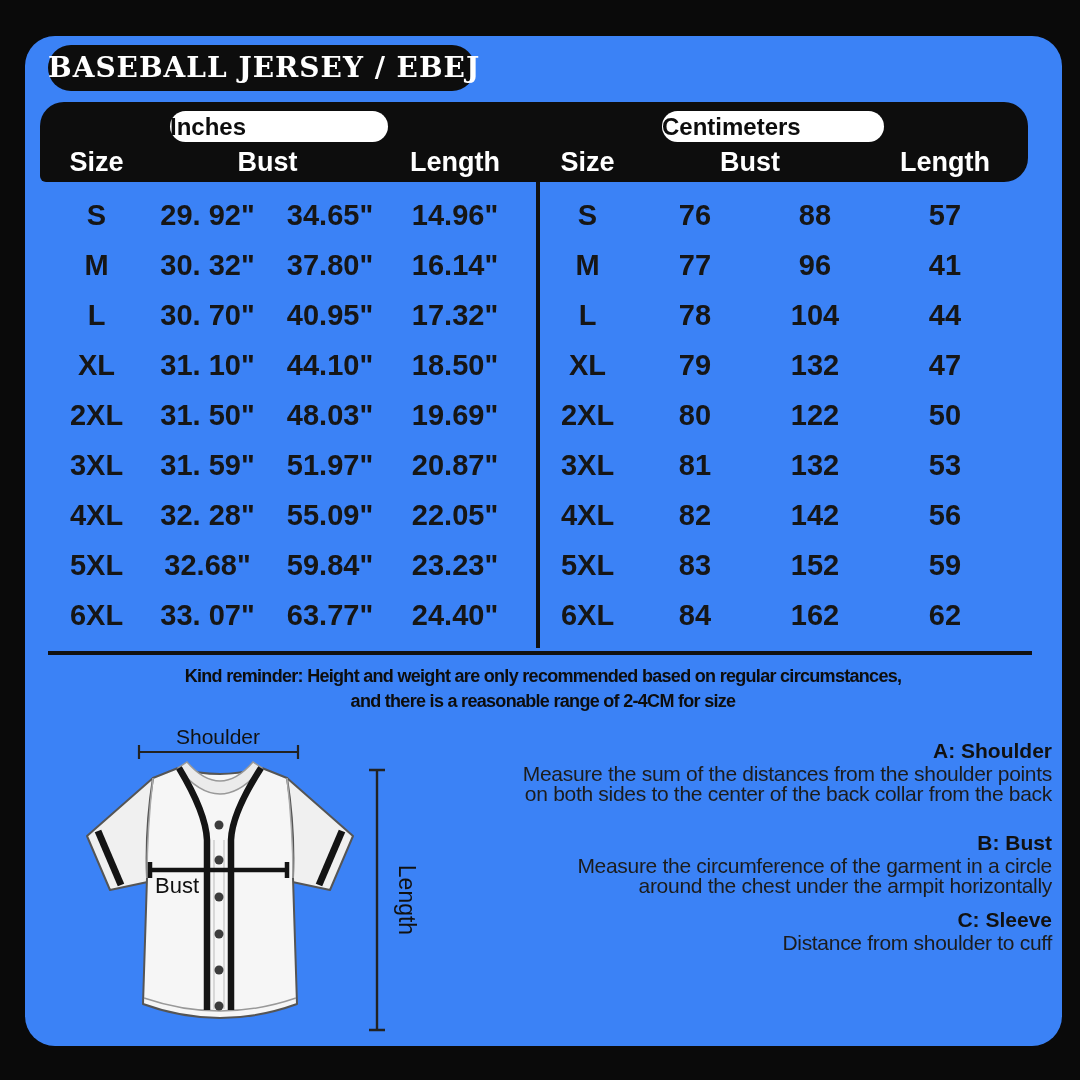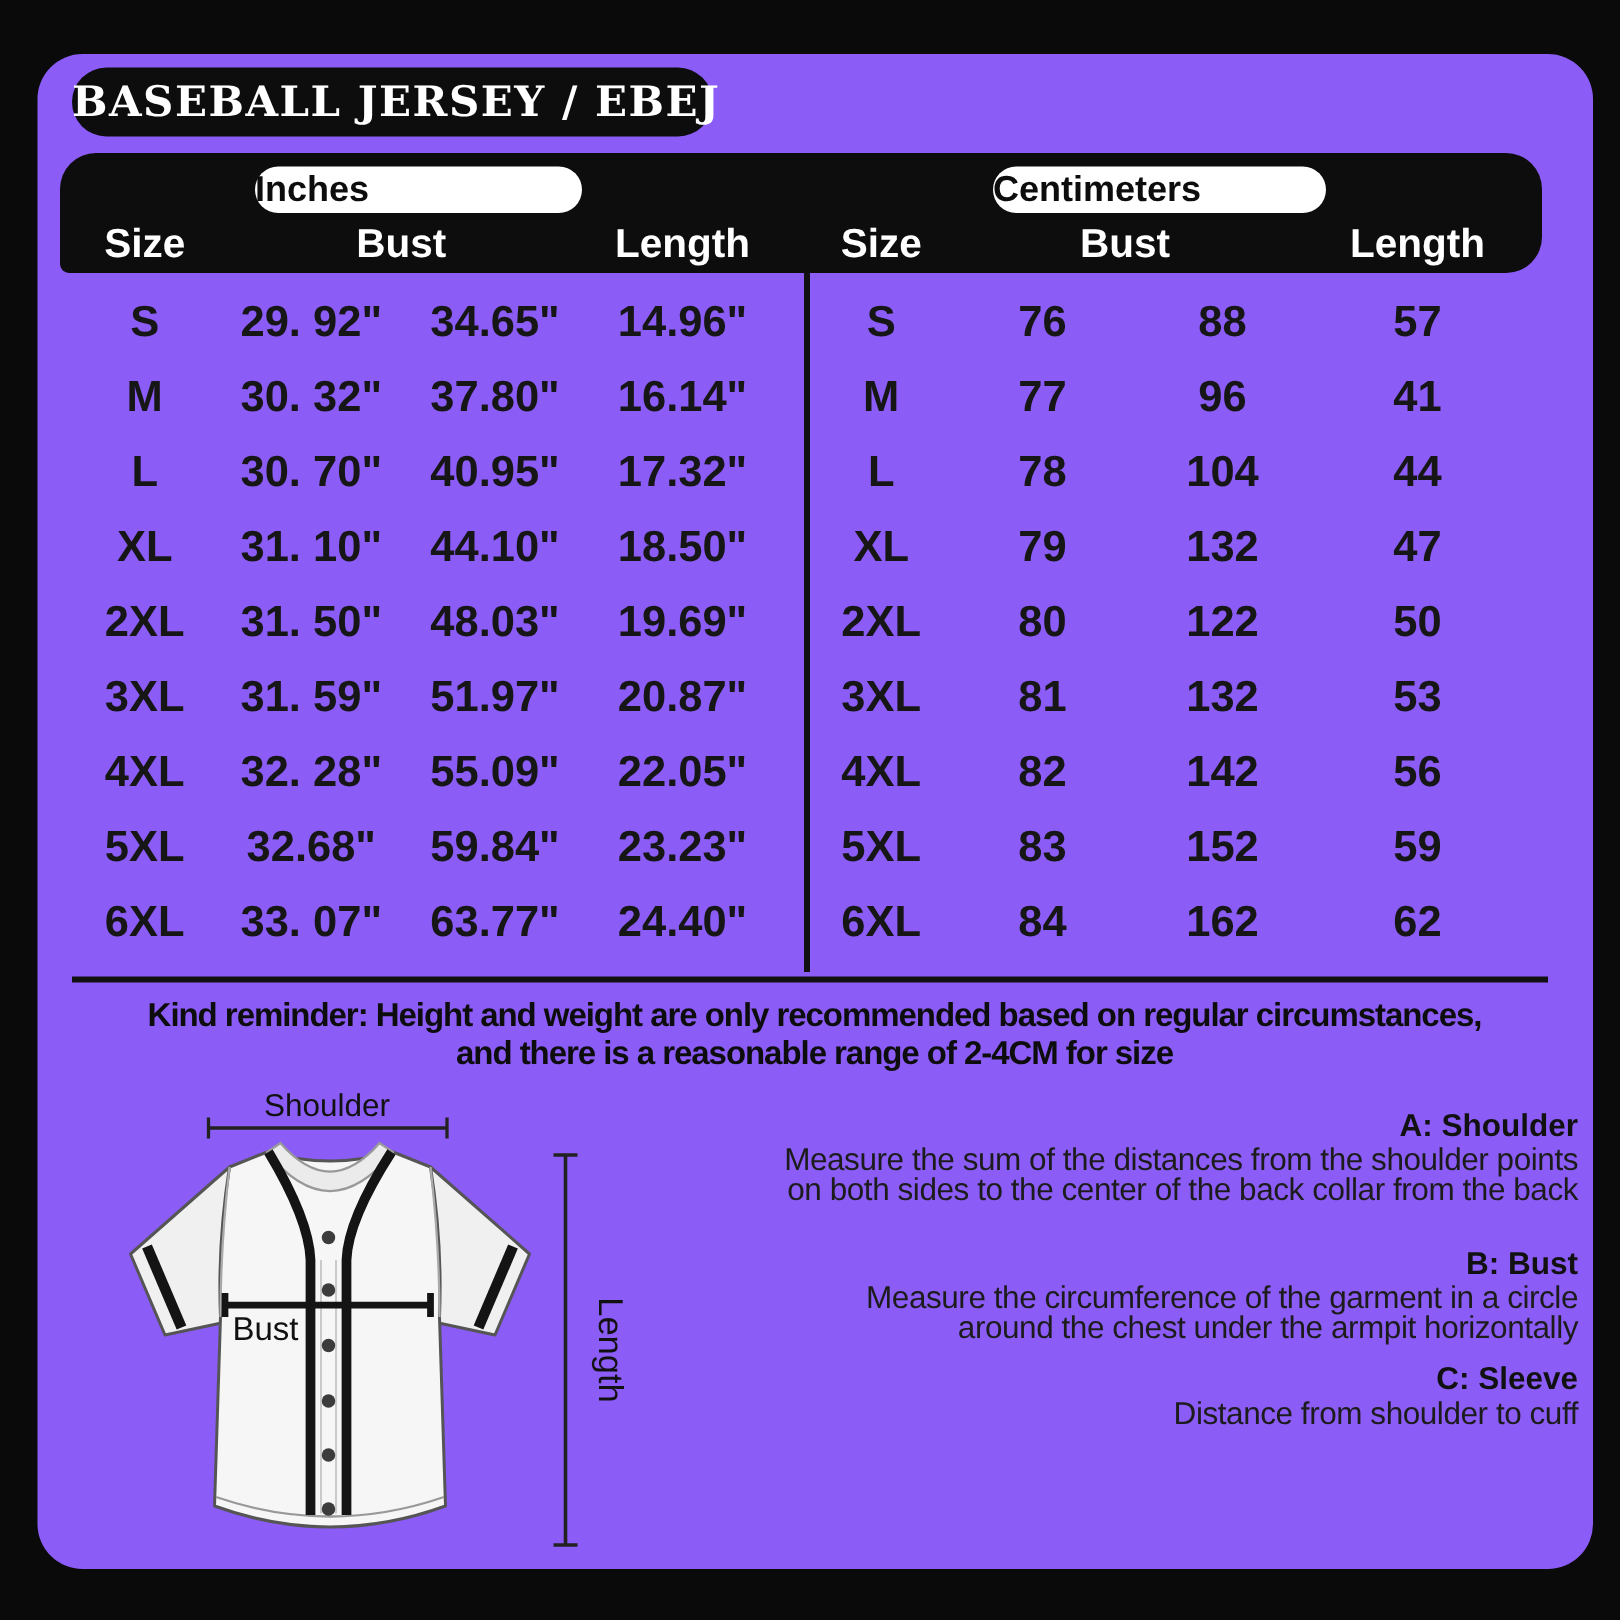--- a/index.html
+++ b/index.html
@@ -3,21 +3,21 @@
 <meta charset="utf-8">
 <style>
   html,body { margin:0; padding:0; }
   body {
     width:1080px; height:1080px; position:relative; overflow:hidden;
     background:#0a0a0a;
     font-family:"Liberation Sans", sans-serif;
   }
   .panel {
     position:absolute; left:25px; top:36px; width:1037px; height:1010px;
-    background:#8b5cf6; border-radius:30px;
+    background:#3b82f6; border-radius:30px;
   }
   .title-pill {
     position:absolute; left:23px; top:9px; width:427px; height:46px;
     background:#0d0d0d; border-radius:23px;
     color:#ffffff; font-family:"DejaVu Serif", serif; font-weight:bold;
     font-size:28px; letter-spacing:1px; text-align:center; line-height:46px;
     white-space:nowrap;
   }
   .band {
     position:absolute; left:15px; top:66px; width:988px; height:80px;
@@ -37,21 +37,21 @@
   .rows-left  { left:23px;  width:472px; }
   .rows-right { left:520px; width:475px; }
   .trow { display:flex; height:50px; align-items:center; }
   .cell { text-align:center; font-size:29px; font-weight:600; color:#161616; white-space:nowrap; }
   .rows-left  .c0{width:97px}  .rows-left  .c1{width:125px} .rows-left  .c2{width:120px} .rows-left  .c3{width:130px}
   .rows-right .c0{width:85px}  .rows-right .c1{width:130px} .rows-right .c2{width:110px} .rows-right .c3{width:150px}
   .vdiv { position:absolute; left:511px; top:146px; width:4px;  height:466px; background:#111111; }
   .hdiv { position:absolute; left:23px;  top:615px; width:984px; height:4px;  background:#111111; }
   .reminder {
     position:absolute; left:20px; top:628px; width:996px; text-align:center;
-    color:#0d0d0d; font-size:22px; font-weight:bold; line-height:25px; letter-spacing:-0.7px;
+    color:#0d0d0d; font-size:18px; font-weight:bold; line-height:25px; letter-spacing:-0.7px;
   }
   .reminder div { white-space:nowrap; }
   .diagram { position:absolute; left:30px; top:682px; width:420px; height:330px; }
   .diagram text { font-family:"Liberation Sans", sans-serif; fill:#111111; }
   .instructions { position:absolute; left:445px; top:702px; width:582px; color:#1c1c1c;text-align:right; }
   .instr h4 { margin:0; font-size:21px; line-height:26px; font-weight:bold; color:#111; }
   .instr p  { margin:0; font-size:21px; line-height:20px; letter-spacing:-0.3px; white-space:pre-line; }
   .instr.gap-b { margin-top:26px; }
   .instr.gap-c { margin-top:11px; }
   .instr.gap-d { margin-top:10px; }

